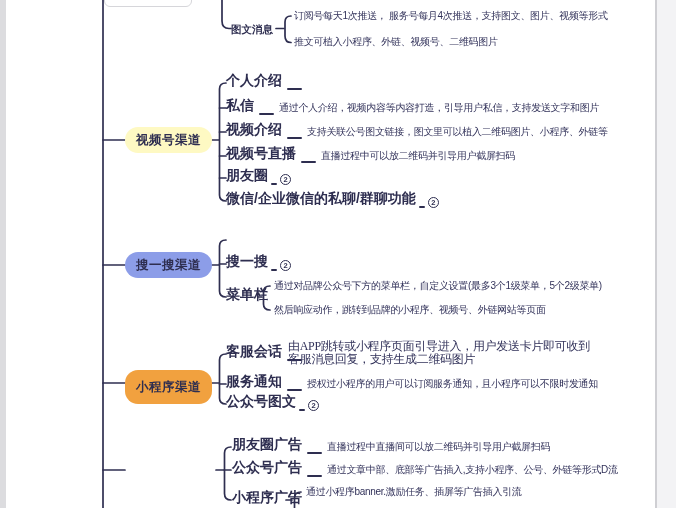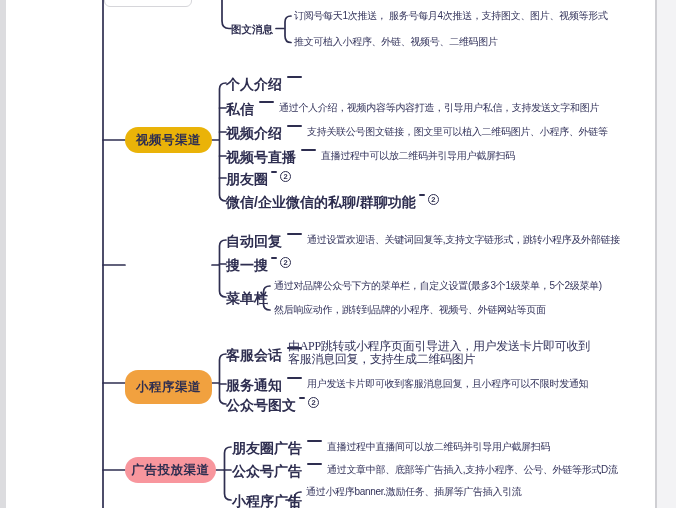--- a/index.html
+++ b/index.html
@@ -15,21 +15,21 @@
   .edge-right-fill{left:657px;width:19px;background:#f3f3f5;}
   .cut-node{
     position:absolute;left:104px;top:-18px;width:88px;height:25px;
     background:#fff;border:1.5px solid #d6d6da;border-radius:6px;box-sizing:border-box;
   }
   .topic-node{
     position:absolute;display:flex;align-items:center;justify-content:center;
     border-radius:13px;font-weight:700;font-size:12.5px;color:#2e2e50;letter-spacing:.5px;
   }
   .free-label{position:absolute;font-size:10.5px;font-weight:600;color:#2e2e50;height:14px;line-height:14px;}
-  .row{position:absolute;display:flex;align-items:flex-start;height:14px;white-space:nowrap;}
+  .row{position:absolute;display:flex;align-items:flex-end;height:14px;white-space:nowrap;}
   .lbl{font-size:14px;font-weight:600;color:#2e2e50;}
   .desc{font-size:10px;letter-spacing:-0.3px;color:#32325a;}
   .descblock{position:absolute;width:304px;font-size:12px;letter-spacing:-0.3px;line-height:12.5px;white-space:normal;color:#32325a;font-family:Liberation Serif, serif;}
   .dash{width:15px;height:1.6px;background:#2e2e50;margin:0 5px;border-radius:1px;flex:none;}
   .dash.sm{width:6px;margin:0 3px;}
   .badge{
     width:11px;height:11px;box-sizing:border-box;border:1.2px solid #2e2e50;border-radius:50%;
     display:inline-flex;align-items:center;justify-content:center;
     font-size:7.5px;font-weight:600;color:#2e2e50;flex:none;
   }
@@ -80,21 +80,21 @@
   <div class="cut-node"></div>
 
   <div class="free-label" style="left:231px;top:22px">图文消息</div>
   <div class="row" style="left:294px;top:9px">
     <span class="desc">订阅号每天1次推送， 服务号每月4次推送，支持图文、图片、视频等形式</span>
   </div>
   <div class="row" style="left:294px;top:35px">
     <span class="desc">推文可植入小程序、外链、视频号、二维码图片</span>
   </div>
 
-  <div class="topic-node" style="left: 125px; top: 127px; width: 87px; height: 26px; background: #eab308;" title="视频号渠道">视频号渠道</div>
+  <div class="topic-node" style="left: 125px; top: 127px; width: 87px; height: 26px; background: #fef9c3;" title="视频号渠道">视频号渠道</div>
   <div class="row" style="left:226px;top:76px">
     <span class="lbl">个人介绍</span>
     <span class="dash"></span>
   </div>
   <div class="row" style="left:226px;top:125px">
     <span class="lbl">视频介绍</span>
     <span class="dash"></span>
     <span class="desc">支持关联公号图文链接，图文里可以植入二维码图片、小程序、外链等</span>
   </div>
   <div class="row" style="left:226px;top:101px">
@@ -111,25 +111,21 @@
     <span class="lbl">朋友圈</span>
     <span class="dash sm"></span>
     <span class="badge">2</span>
   </div>
   <div class="row" style="left:226px;top:194px">
     <span class="lbl">微信/企业微信的私聊/群聊功能</span>
     <span class="dash sm"></span>
     <span class="badge">2</span>
   </div>
 
-  <div class="row" style="left:226px;top:233px">
-    <span class="lbl">自动回复</span>
-    <span class="dash"></span>
-    <span class="desc">通过设置欢迎语、关键词回复等,支持文字链形式，跳转小程序及外部链接</span>
-  </div>
+  <div class="topic-node" style="left: 125px; top: 252px; width: 87px; height: 26px; background: rgb(140, 157, 232);">搜一搜渠道</div>
   <div class="row" style="left:226px;top:257px">
     <span class="lbl">搜一搜</span>
     <span class="dash sm"></span>
     <span class="badge">2</span>
   </div>
   <div class="row" style="left:226px;top:290px">
     <span class="lbl">菜单栏</span>
   </div>
   <div class="row" style="left:274px;top:279px">
     <span class="desc">通过对品牌公众号下方的菜单栏，自定义设置(最多3个1级菜单，5个2级菜单)</span>
@@ -140,29 +136,28 @@
 
   <div class="topic-node" style="left: 125px; top: 370px; width: 87px; height: 34px; background: rgb(241, 161, 63);">小程序渠道</div>
   <div class="row" style="left:226px;top:347px">
     <span class="lbl">客服会话</span>
     <span class="dash"></span>
   </div>
   <div class="descblock" style="left:288px;top:340px">由APP跳转或小程序页面引导进入，用户发送卡片即可收到客服消息回复，支持生成二维码图片</div>
   <div class="row" style="left:226px;top:377px">
     <span class="lbl">服务通知</span>
     <span class="dash"></span>
-    <span class="desc">用户发送卡片即可收到客服消息回复，且小程序可以不限时发通知</span>
+    <span class="desc">授权过小程序的用户可以订阅服务通知，且小程序可以不限时发通知</span>
   </div>
   <div class="row" style="left:226px;top:397px">
     <span class="lbl">公众号图文</span>
     <span class="dash sm"></span>
     <span class="badge">2</span>
   </div>
 
-  <div class="topic-node" style="left: 125px; top: 457px; width: 91px; height: 26px; background: rgb(248, 150, 157);">广告投放渠道</div>
   <div class="row" style="left:232px;top:440px">
     <span class="lbl">朋友圈广告</span>
     <span class="dash"></span>
     <span class="desc">直播过程中直播间可以放二维码并引导用户截屏扫码</span>
   </div>
   <div class="row" style="left:232px;top:463px">
     <span class="lbl">公众号广告</span>
     <span class="dash"></span>
     <span class="desc">通过文章中部、底部等广告插入,支持小程序、公号、外链等形式D流</span>
   </div>

